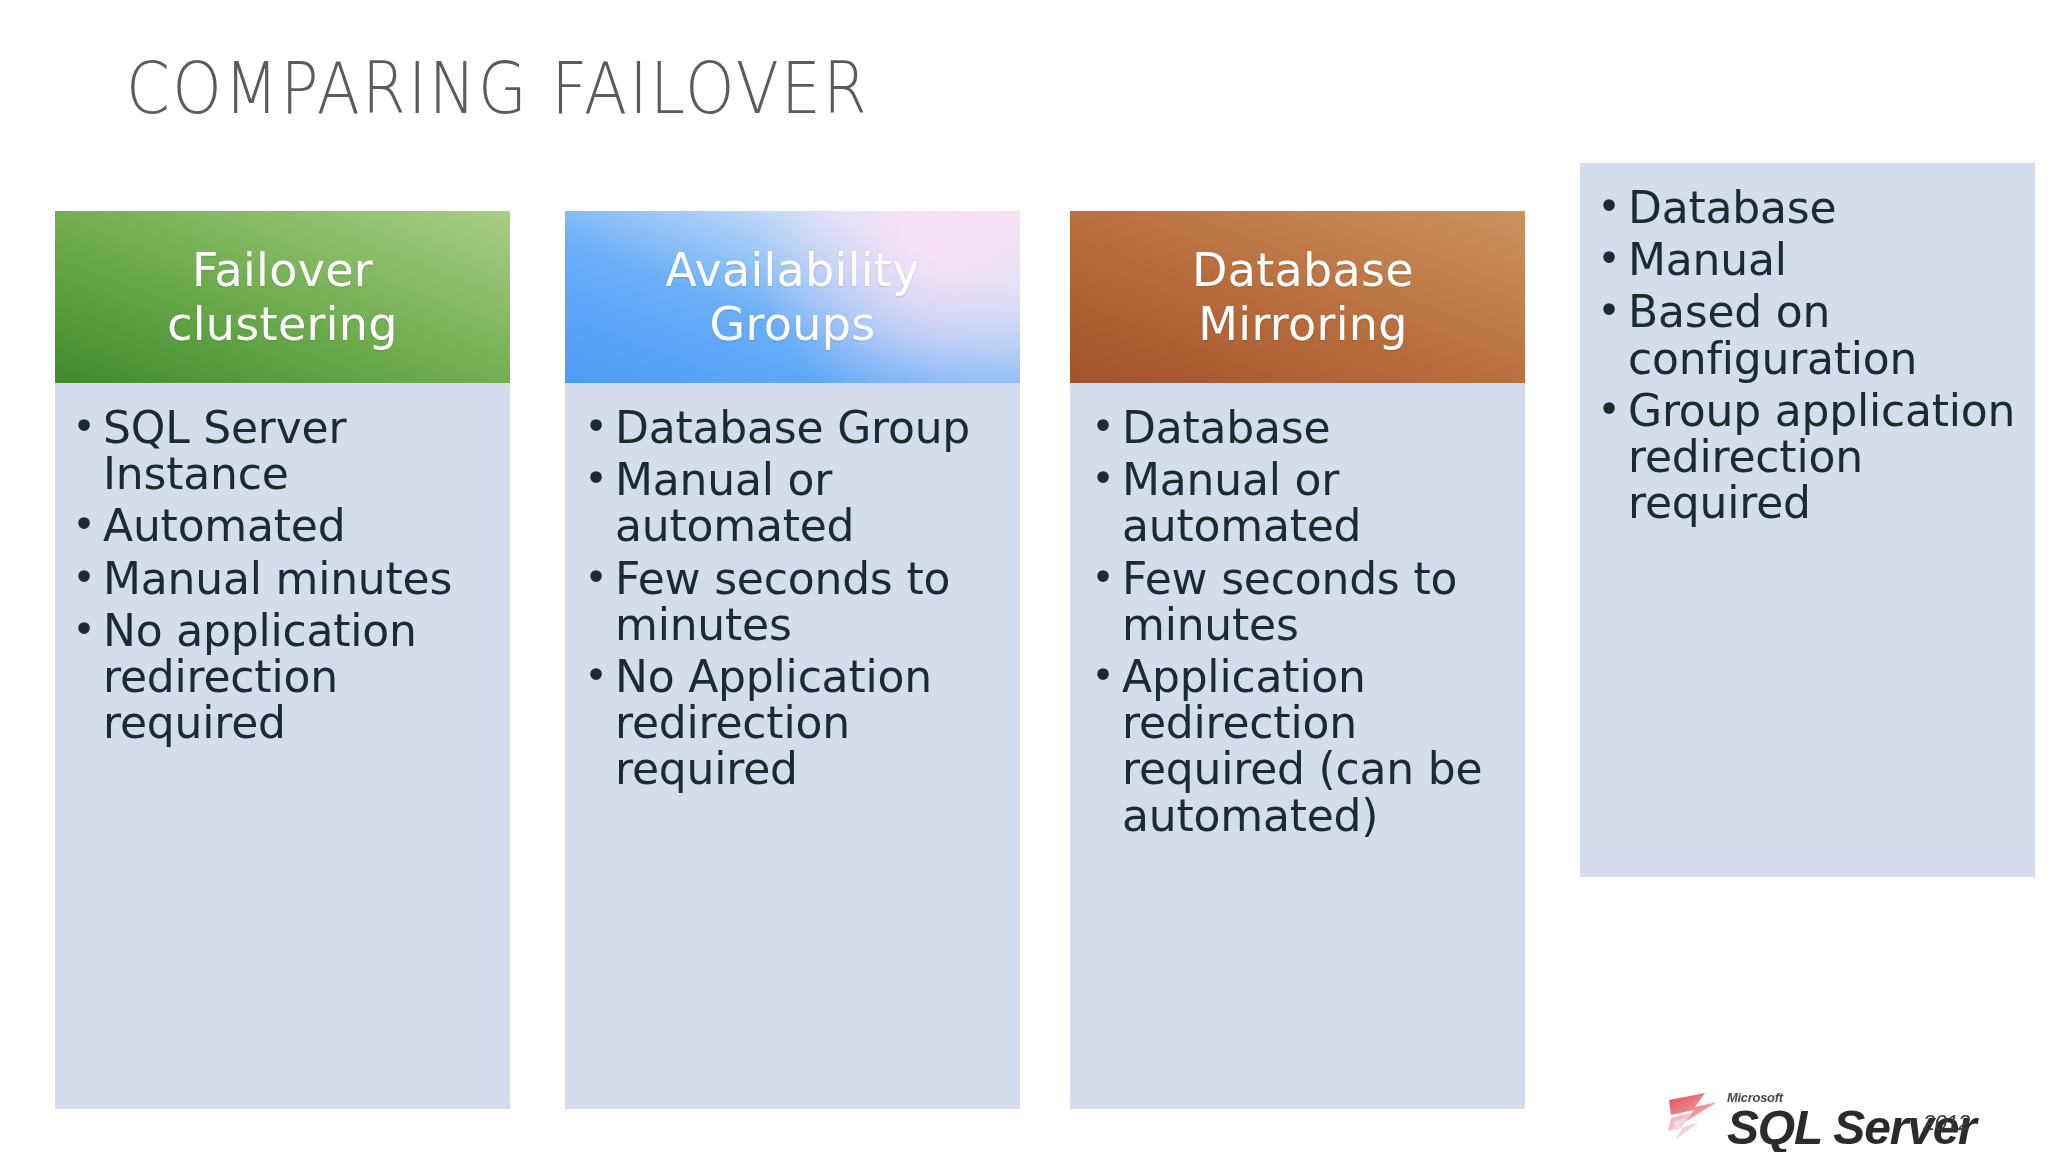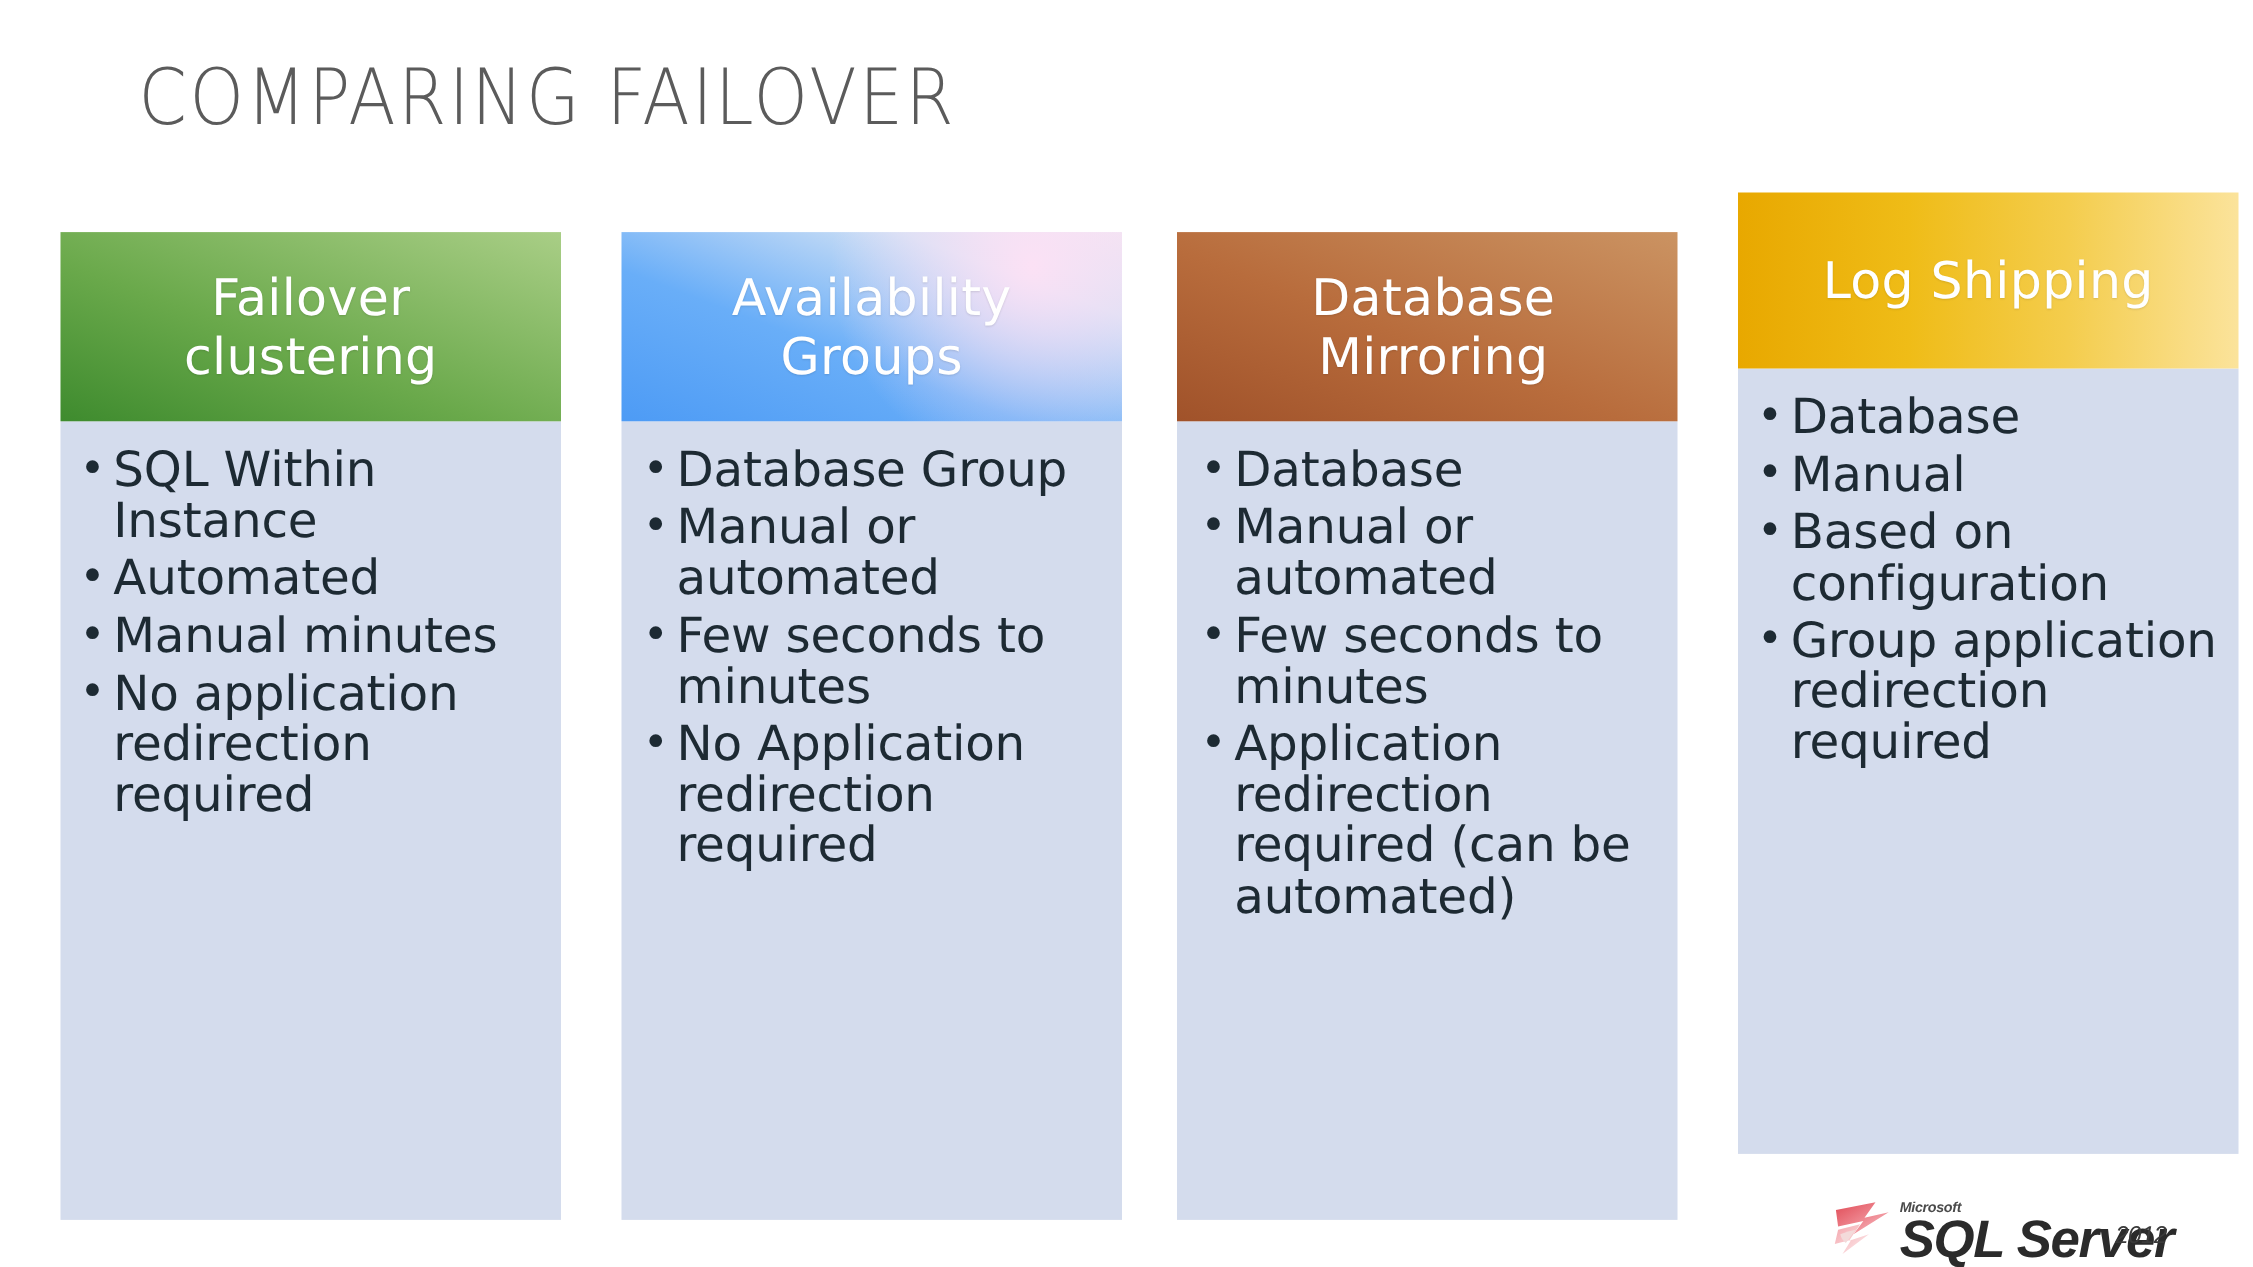--- a/index.html
+++ b/index.html
@@ -173,21 +173,21 @@
   <div id="page-title">COMPARING FAILOVER</div>
 
   <div class="col col-1">
     <div class="col-header hdr-green">
       <span class="hdr-text">Failover clustering</span>
     </div>
     <div class="col-body">
       <ul class="bullets">
         <li>
           <span class="dot">•</span>
-          <span class="txt">SQL Within Instance</span>
+          <span class="txt">SQL Server Instance</span>
         </li>
         <li>
           <span class="dot">•</span>
           <span class="txt">Automated</span>
         </li>
         <li>
           <span class="dot">•</span>
           <span class="txt">Manual minutes</span>
         </li>
         <li>
@@ -244,23 +244,20 @@
         </li>
         <li>
           <span class="dot">•</span>
           <span class="txt">Application redirection required (can be automated)</span>
         </li>
       </ul>
     </div>
   </div>
 
   <div class="col col-4">
-    <div class="col-header hdr-gold">
-      <span class="hdr-text">Log Shipping</span>
-    </div>
     <div class="col-body">
       <ul class="bullets">
         <li>
           <span class="dot">•</span>
           <span class="txt">Database</span>
         </li>
         <li>
           <span class="dot">•</span>
           <span class="txt">Manual</span>
         </li>

